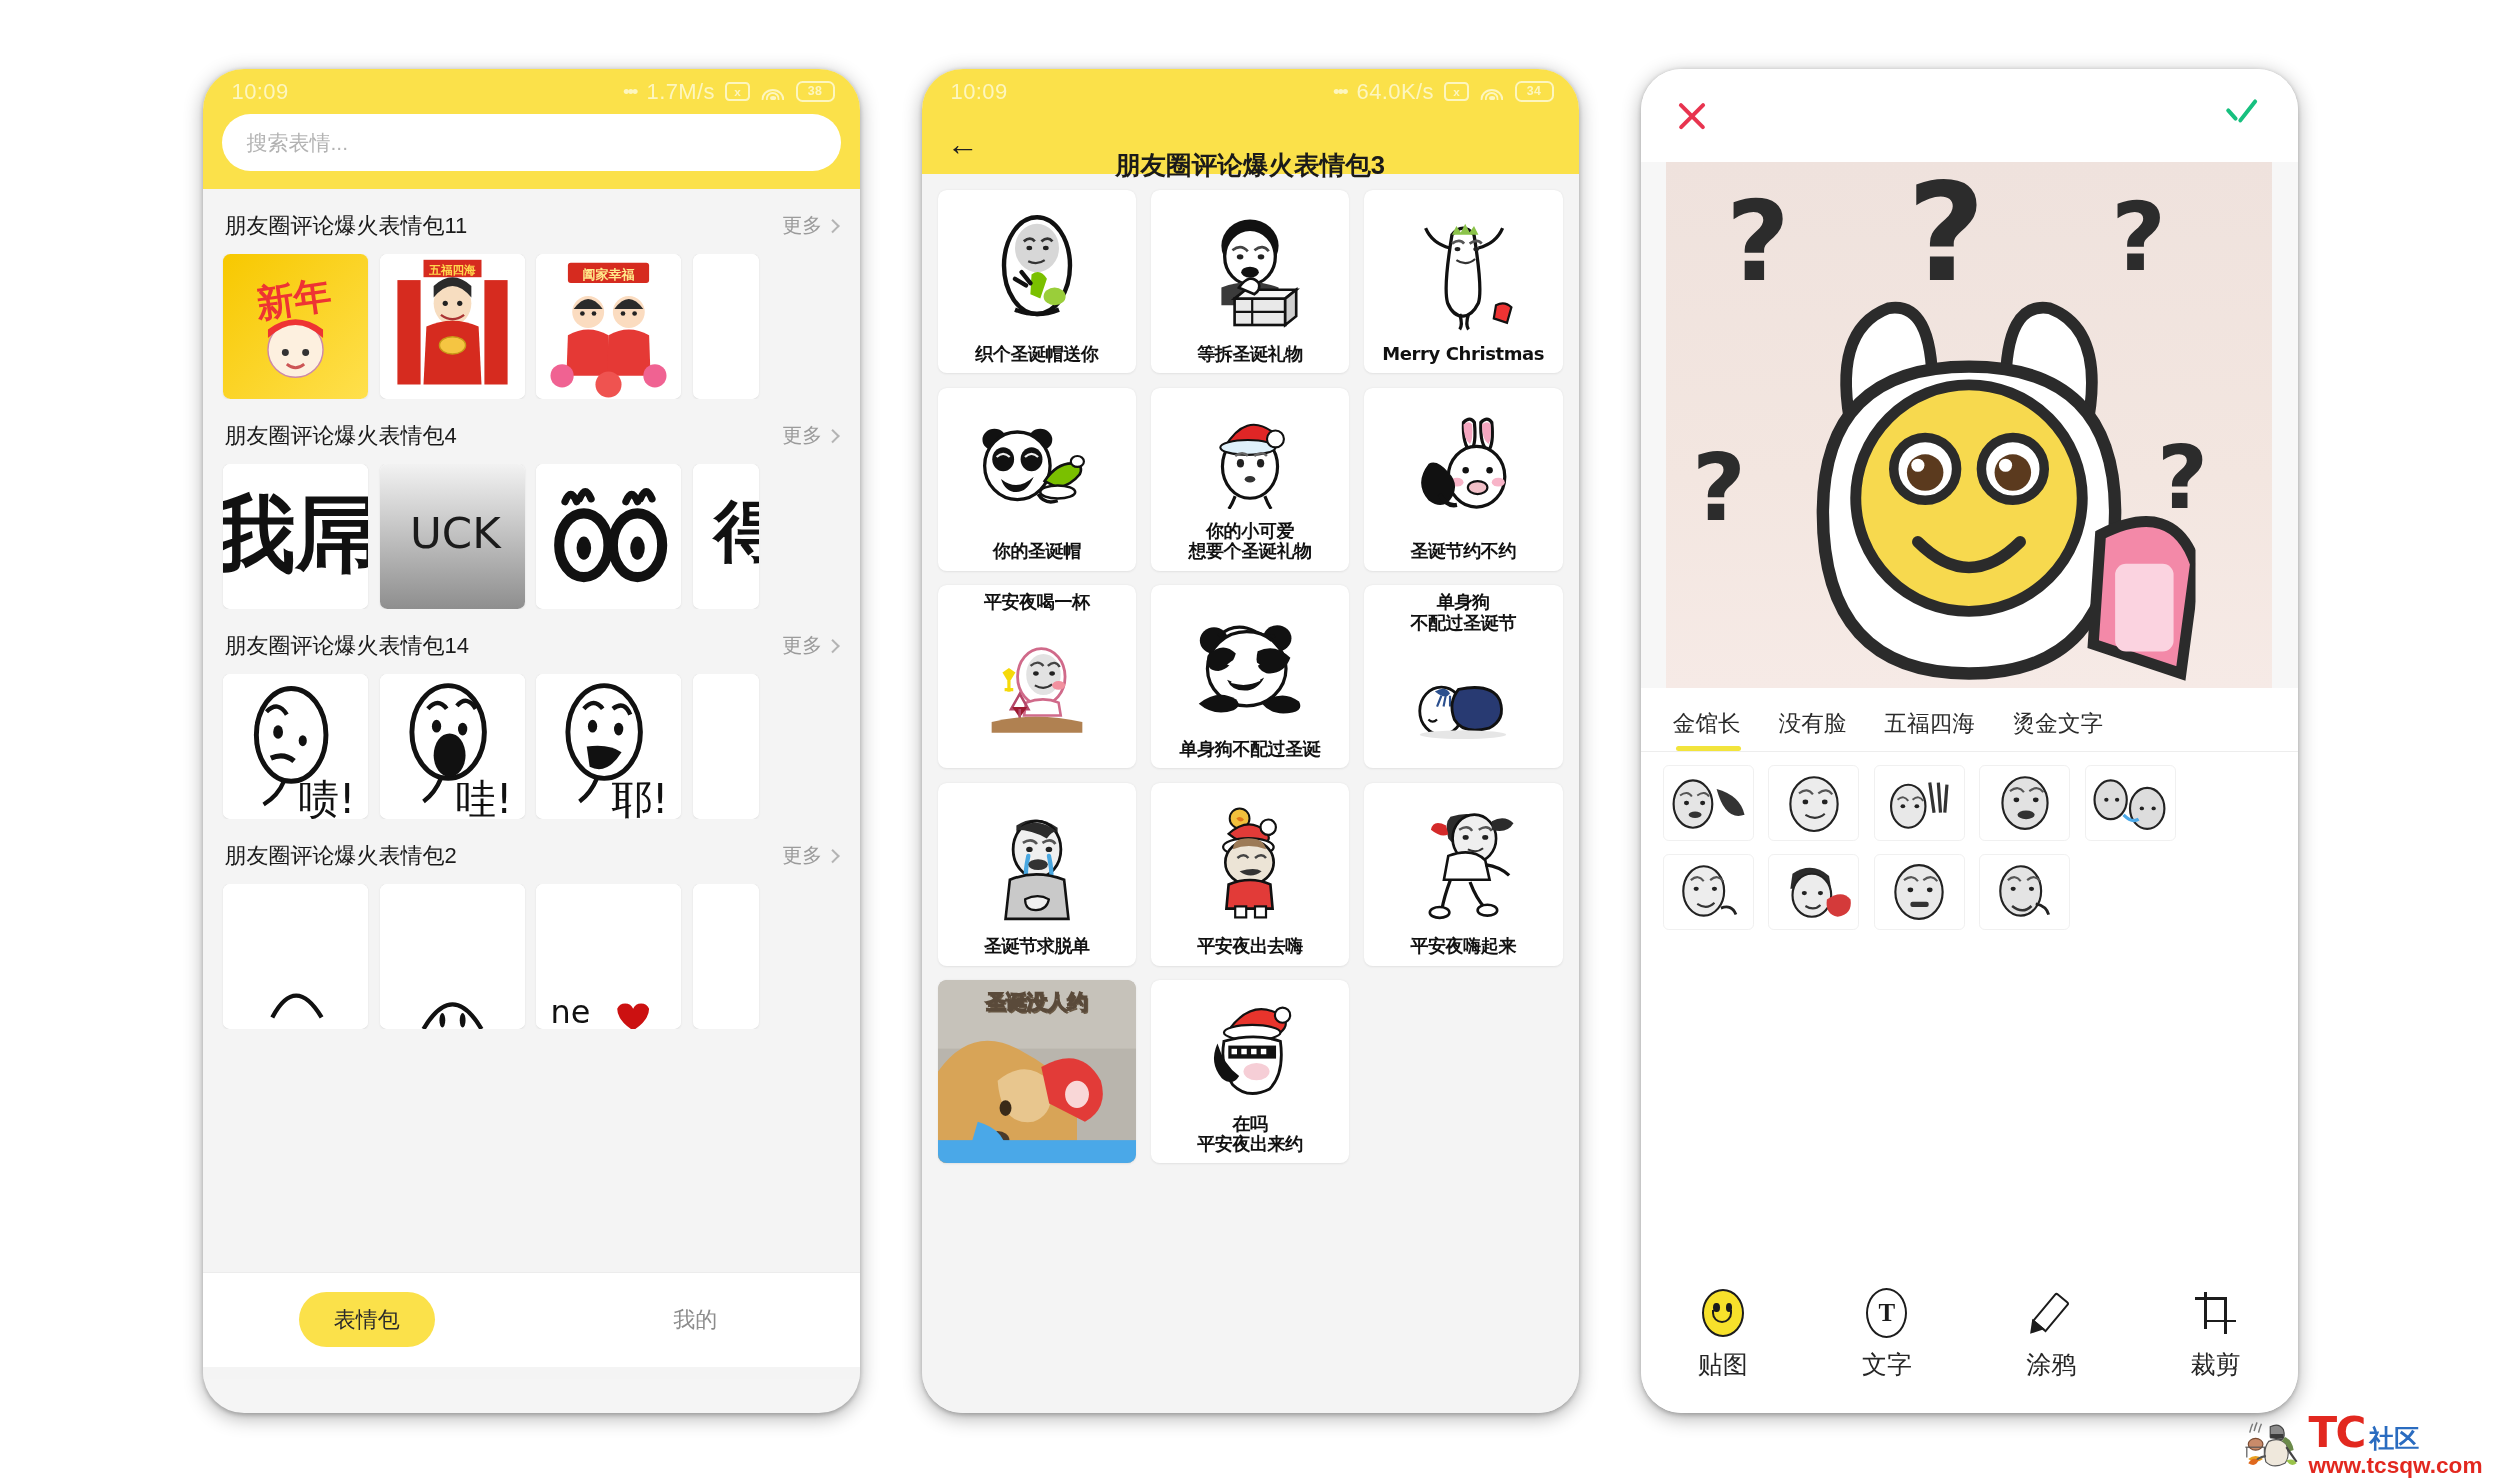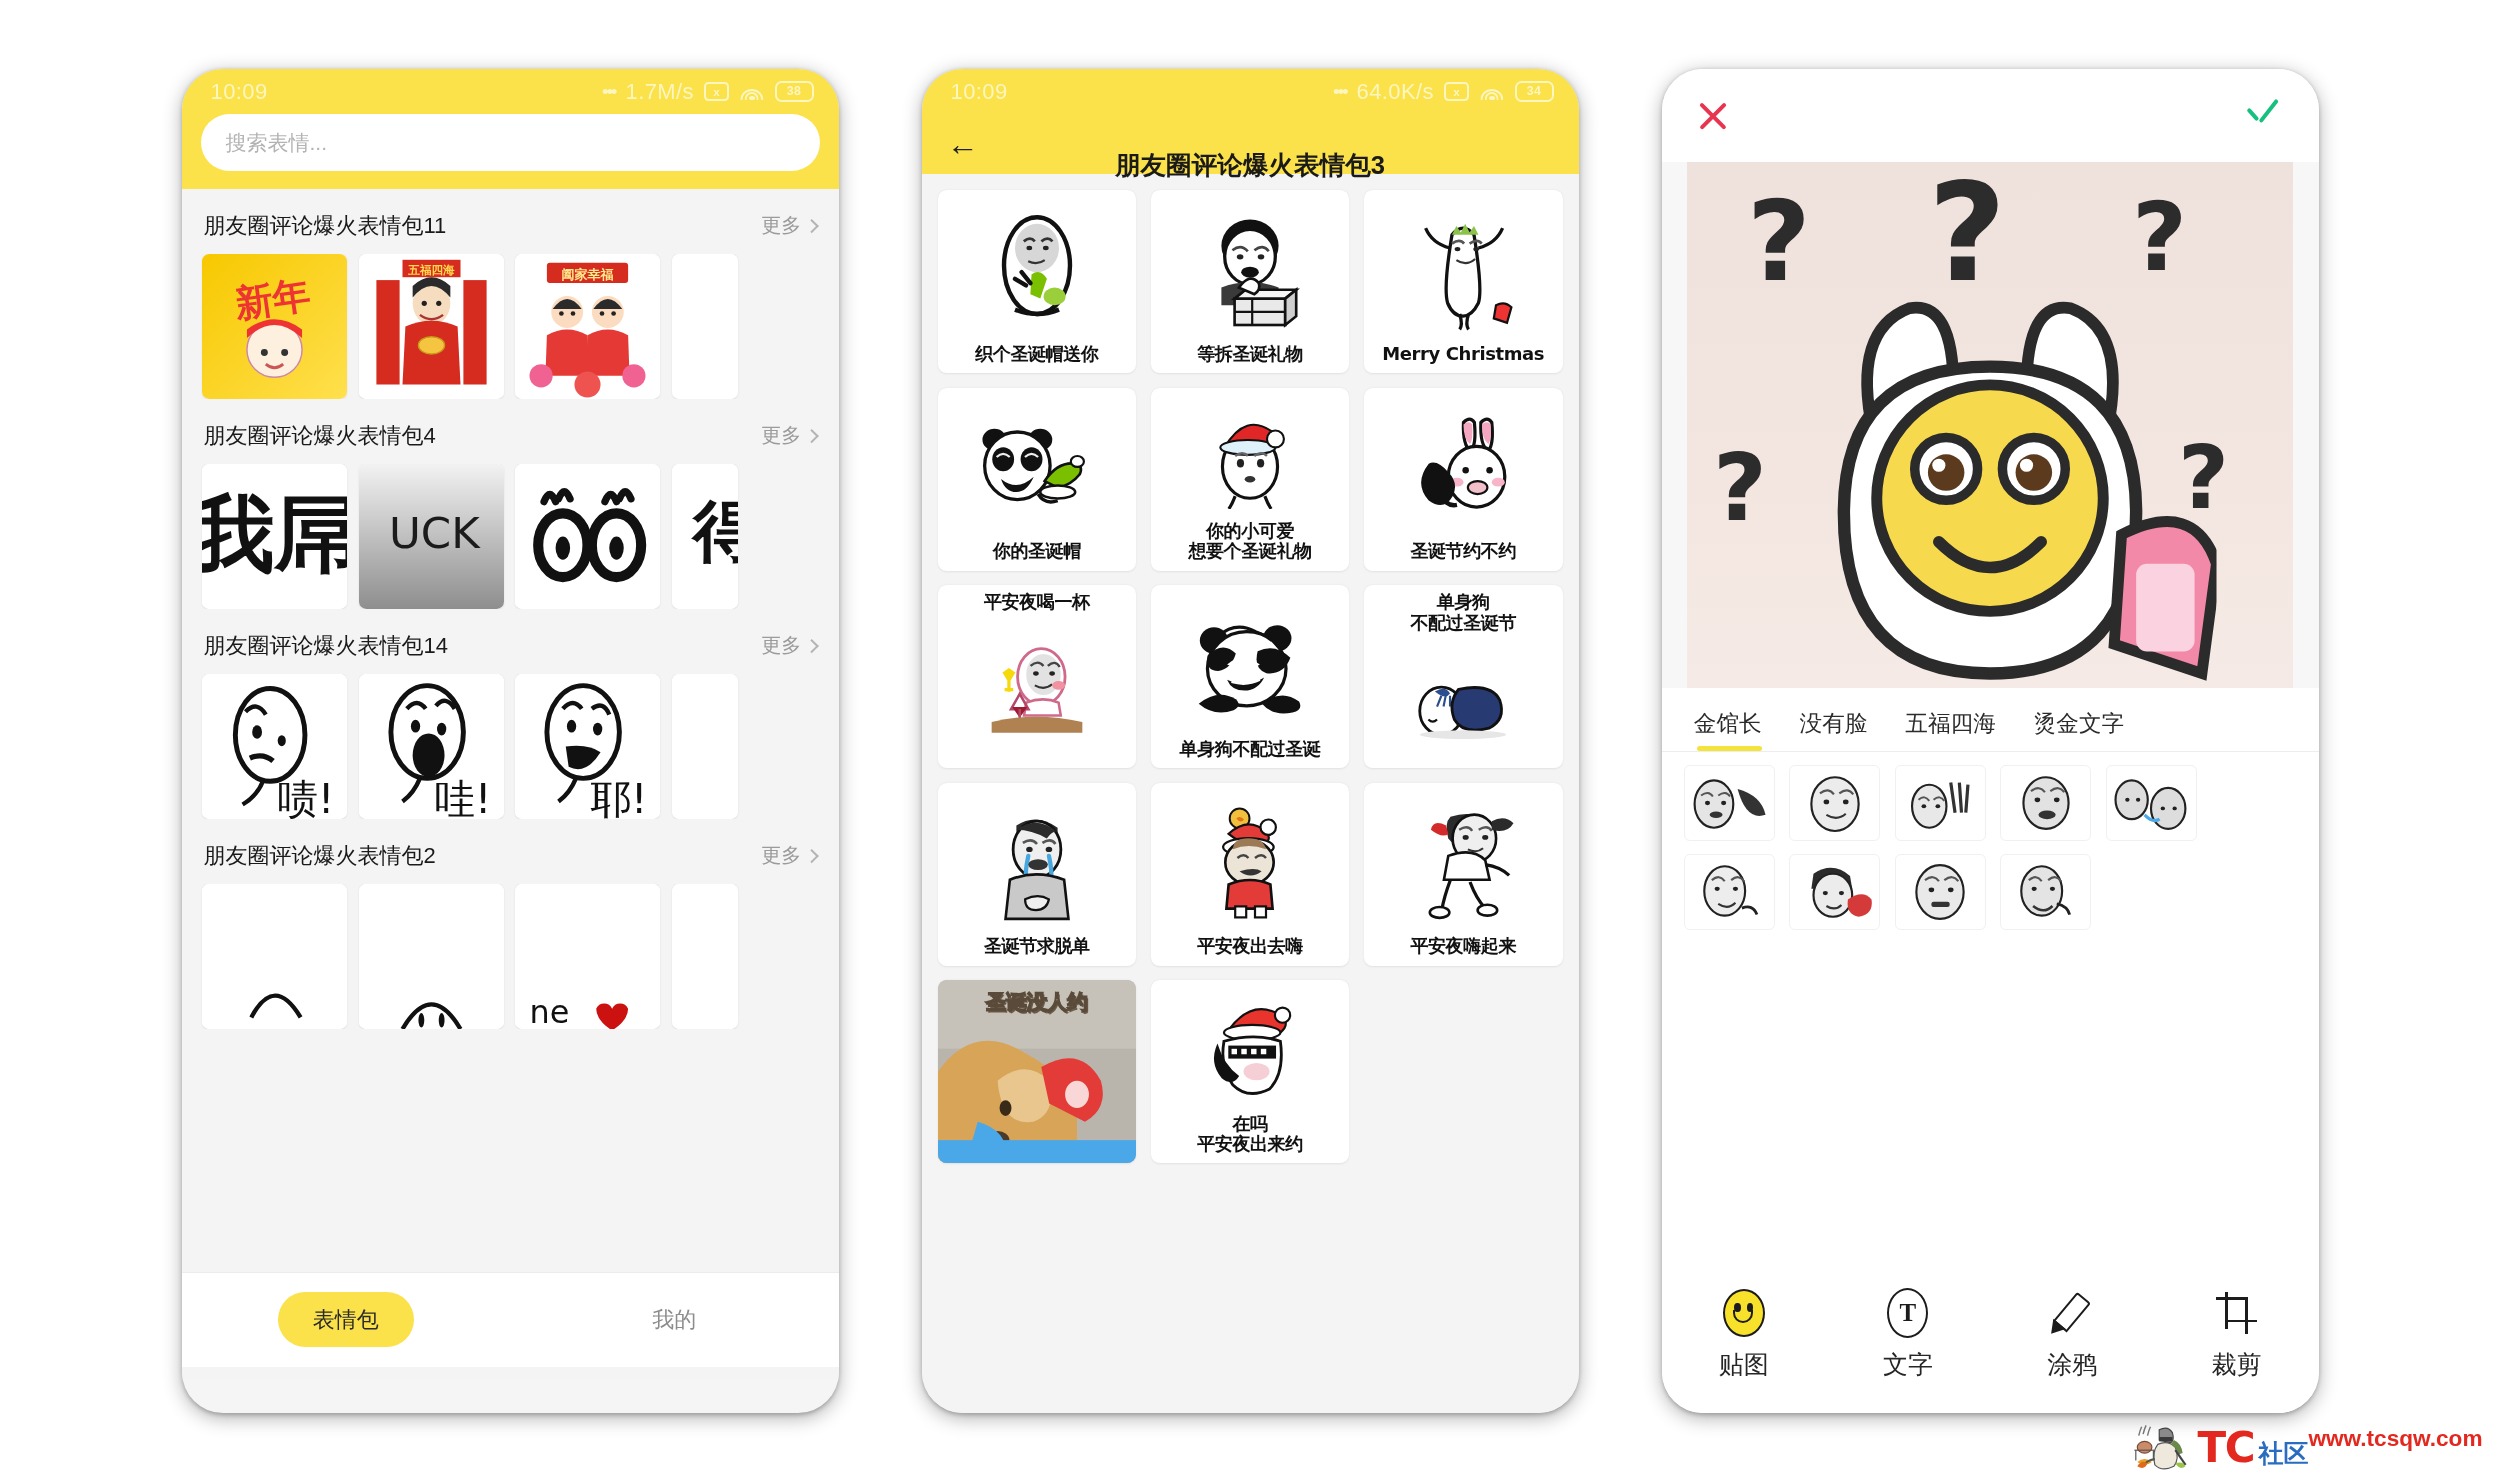--- a/index.html
+++ b/index.html
@@ -8,21 +8,21 @@
     background:#ffffff;
     font-family:"Liberation Sans","DejaVu Sans",sans-serif;
     position:relative;
     overflow:hidden;
   }
   .stage {
     position:absolute; inset:0;
     display:flex;
     justify-content:center;
     align-items:center;
-    gap:83px;
+    gap:62px;
   }
 
   
   .phone {
     width:657px; height:1344px;
     border-radius:41px;
     background:#f5f5f5;
     position:relative;
     overflow:hidden;
     box-shadow:0 4.4px 19px rgba(0,0,0,.30), 0 1.5px 4.4px rgba(0,0,0,.22);
@@ -202,21 +202,21 @@
   .crop i:nth-child(1){position:absolute;left:8.8px;top:0;width:2.9px;height:37px;background:#1c1c1c;}
   .crop i:nth-child(2){position:absolute;left:8.8px;top:28px;width:32px;height:2.9px;background:#1c1c1c;}
   .crop i:nth-child(3){position:absolute;left:29px;top:5.8px;width:2.9px;height:37px;background:#1c1c1c;}
   .crop i:nth-child(4){position:absolute;left:0;top:5.8px;width:32px;height:2.9px;background:#1c1c1c;}
 
   
   .watermark {
     position:absolute; right:17.5px; bottom:4.4px;
     display:flex; align-items:center; gap:7.3px;
   }
-  .wm-txt { display:flex; flex-direction:row; align-items:flex-start; line-height:1;text-align:center; }
+  .wm-txt { display:flex; flex-direction:column; align-items:flex-start; line-height:1;text-align:center; }
   .wm-top { display:flex; align-items:baseline; gap:4.4px; }
   .wm-tc { font-size:42px; font-weight:bold; color:#e2281f;
            font-family:"DejaVu Sans","Liberation Sans",sans-serif; letter-spacing:-1.5px;}
   .wm-sq { font-size:25px; font-weight:bold; color:#2a6cc0; }
   .wm-url { font-size:22.6px; color:#e2281f; font-weight:bold; margin-top:1.5px;}
   .wm-mascot { width:63px;height:60px; position:relative; }
 </style>
 </head>
 <body>
 

